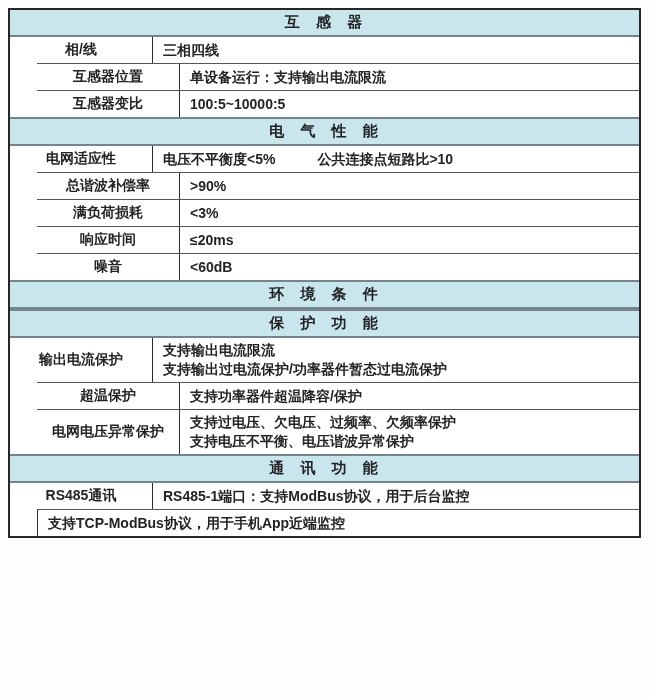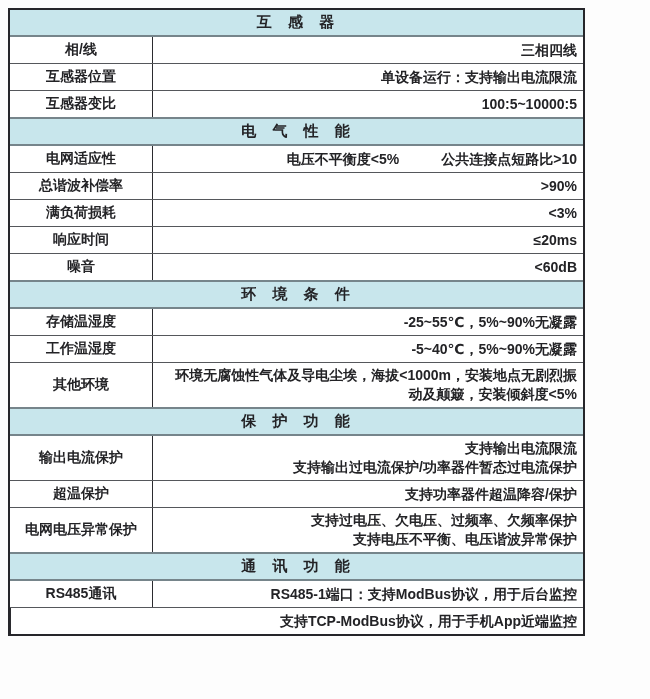--- a/index.html
+++ b/index.html
@@ -10,21 +10,21 @@
     color: #232326;
   }
   .page {
     position: relative;
     width: 650px; height: 699px;
     overflow: hidden;
   }
   .tbl {
     position: absolute;
     left: 8px; top: 8px;
-    width: 577px;
+    width: 633px;
     border: 2px solid #26262a;
     background: #ffffff;
     box-sizing: border-box;
   }
   .band {
     background: var(--band-bg, #c8e6ec);
     height: 25px;
     display: flex;
     align-items: center;
     justify-content: center;
@@ -35,40 +35,39 @@
     border-top: 2px solid #76858b;
     border-bottom: 2px solid #76858b;
     color: #232326;
   }
   .section:first-child .band { border-top: none; }
   .row {
     display: flex;
     align-items: stretch;
     min-height: 26px;
   }
-  .row + .row { border-top: 1px solid #55575b; }
+  .row + .row { border-top: 1px solid #55575b; margin-left: 27px; }
   .row-label {
     flex: 0 0 142px;
     display: flex;
     align-items: center;
     justify-content: center;
     font-size: 14px;
     font-weight: bold;
     padding: 2px 8px;
     box-sizing: border-box;
   }
   .row-value {
     flex: 1 1 auto;
     border-left: 1px solid #2b2b2f;
     padding: 3px 0;
     display: flex;
     flex-direction: column;
     justify-content: center;
     box-sizing: border-box;
-    text-align: right;
   }
   .value-line {
     font-size: 14px;
     font-weight: bold;
     line-height: 19px;
     padding: 0 6px 0 10px;
   }
 </style>
 </head>
 <body>
@@ -143,42 +142,20 @@
   <div class="value-line">&lt;60dB</div>
 </div>
   </div>
 </div>
   </div>
 
   <div class="section">
     <div class="band">
       <span>环 境 条 件</span>
     </div>
-    <div>
-  <div class="row">
-    <div class="row-label">存储温湿度</div>
-    <div class="row-value">
-  <div class="value-line">-25~55℃，5%~90%无凝露</div>
-</div>
-  </div>
-
-  <div class="row">
-    <div class="row-label">工作温湿度</div>
-    <div class="row-value">
-  <div class="value-line">-5~40℃，5%~90%无凝露</div>
-</div>
-  </div>
-
-  <div class="row">
-    <div class="row-label">其他环境</div>
-    <div class="row-value">
-  <div class="value-line">环境无腐蚀性气体及导电尘埃，海拔&lt;1000m，安装地点无剧烈振动及颠簸，安装倾斜度&lt;5%</div>
-</div>
-  </div>
-</div>
   </div>
 
   <div class="section">
     <div class="band">
       <span>保 护 功 能</span>
     </div>
     <div>
   <div class="row">
     <div class="row-label">输出电流保护</div>
     <div class="row-value">

